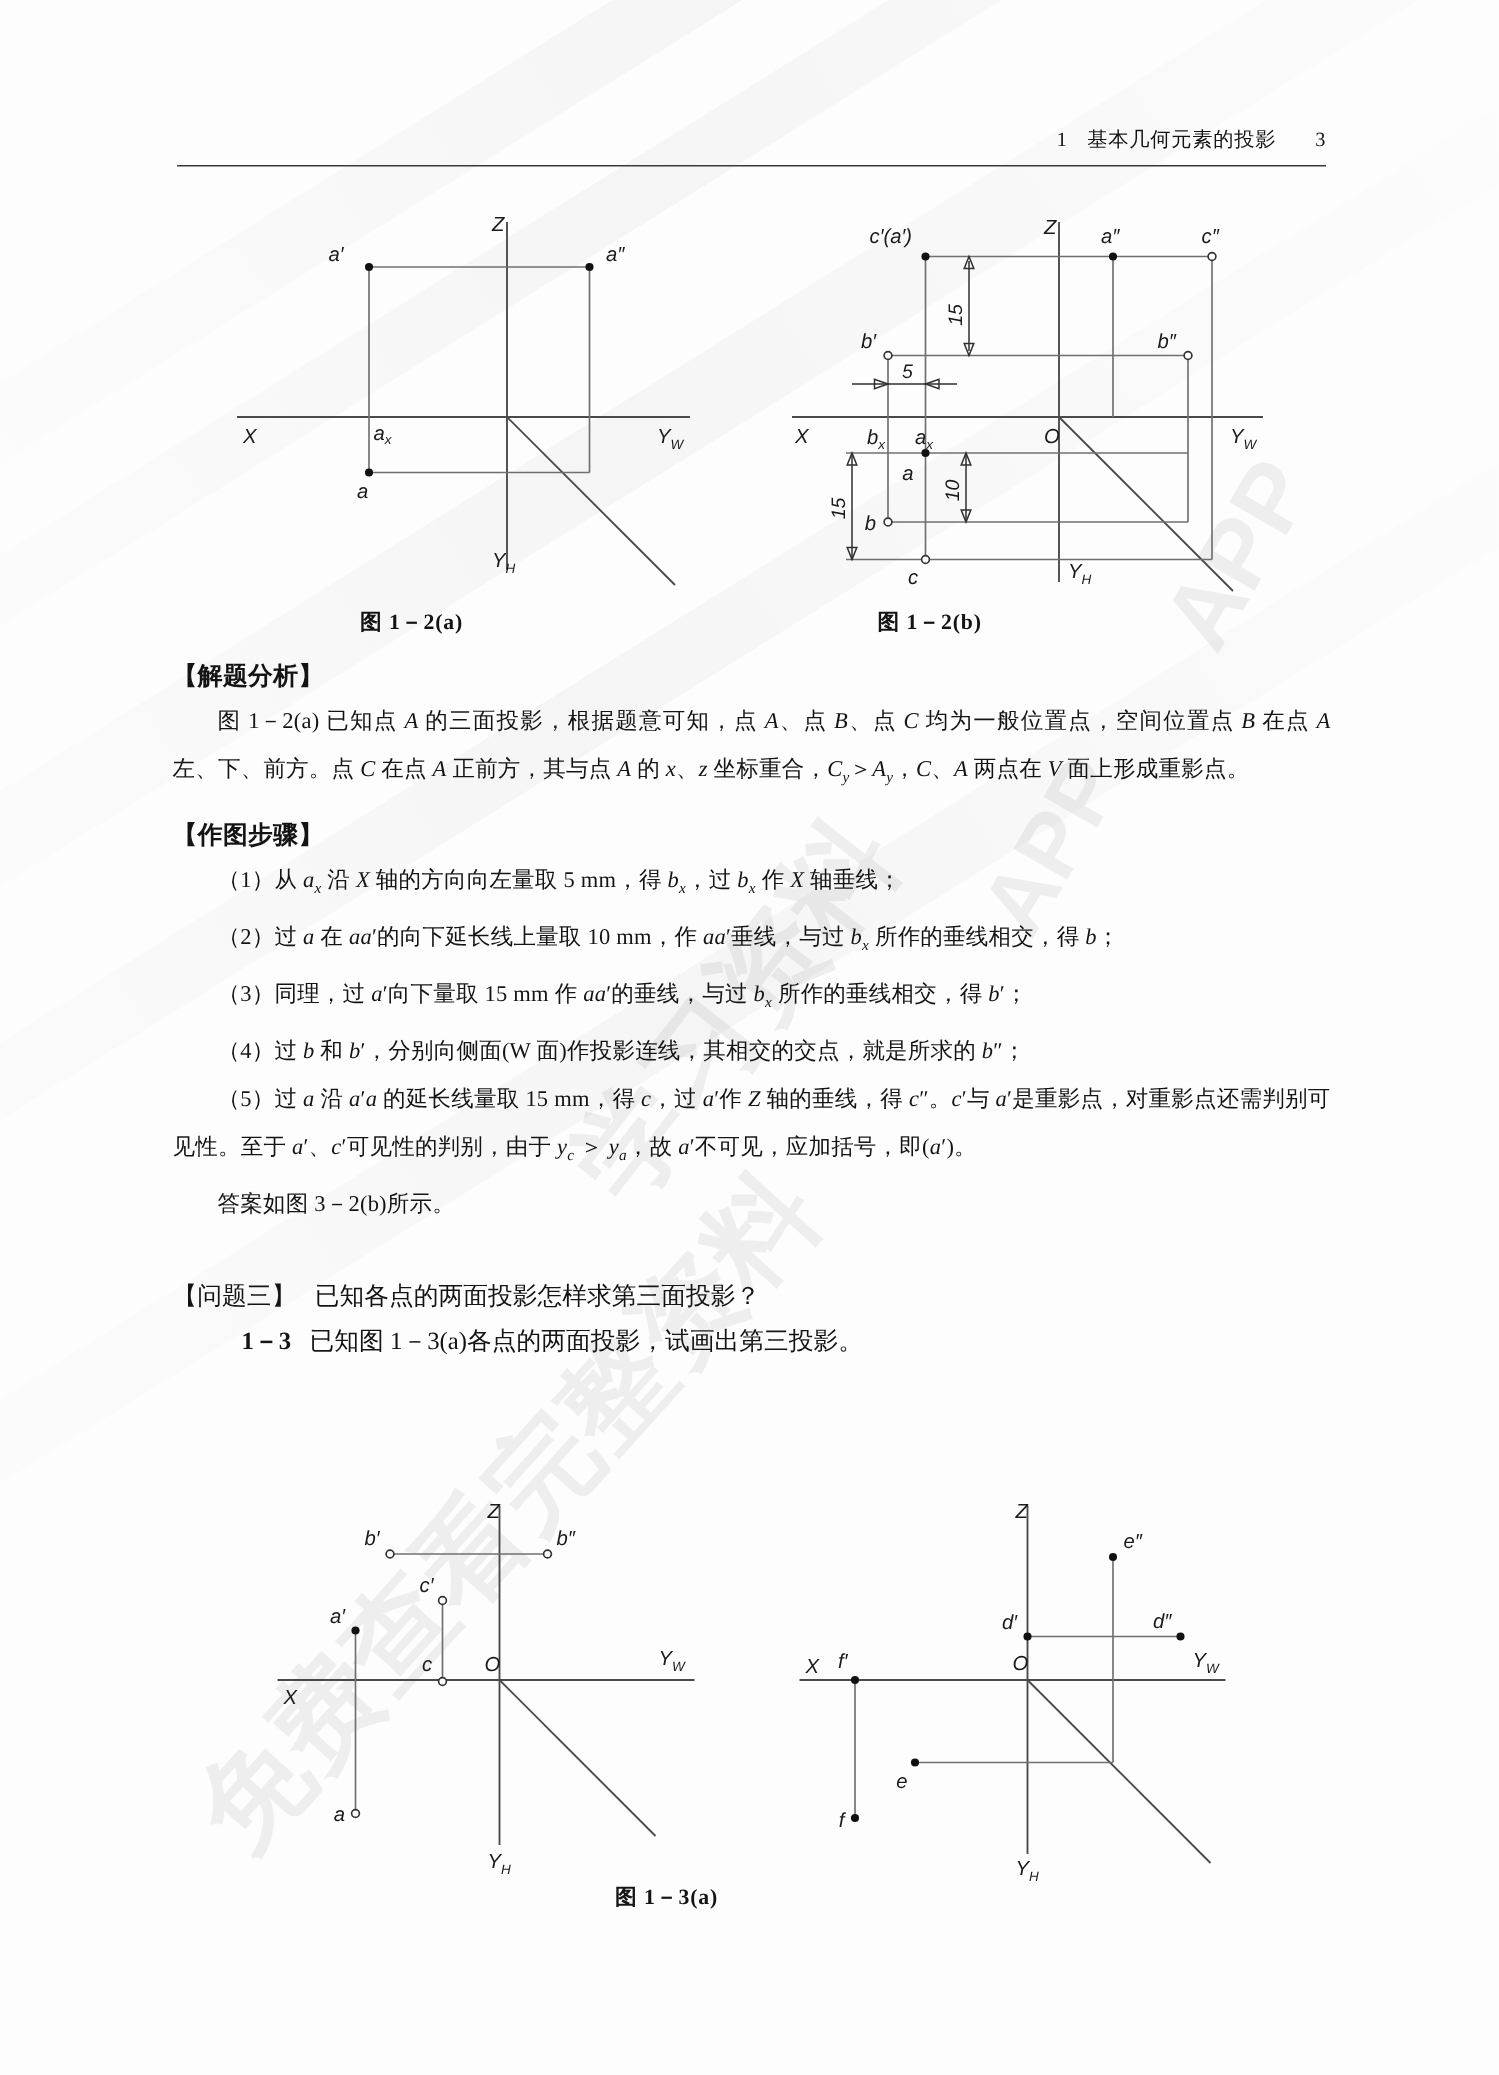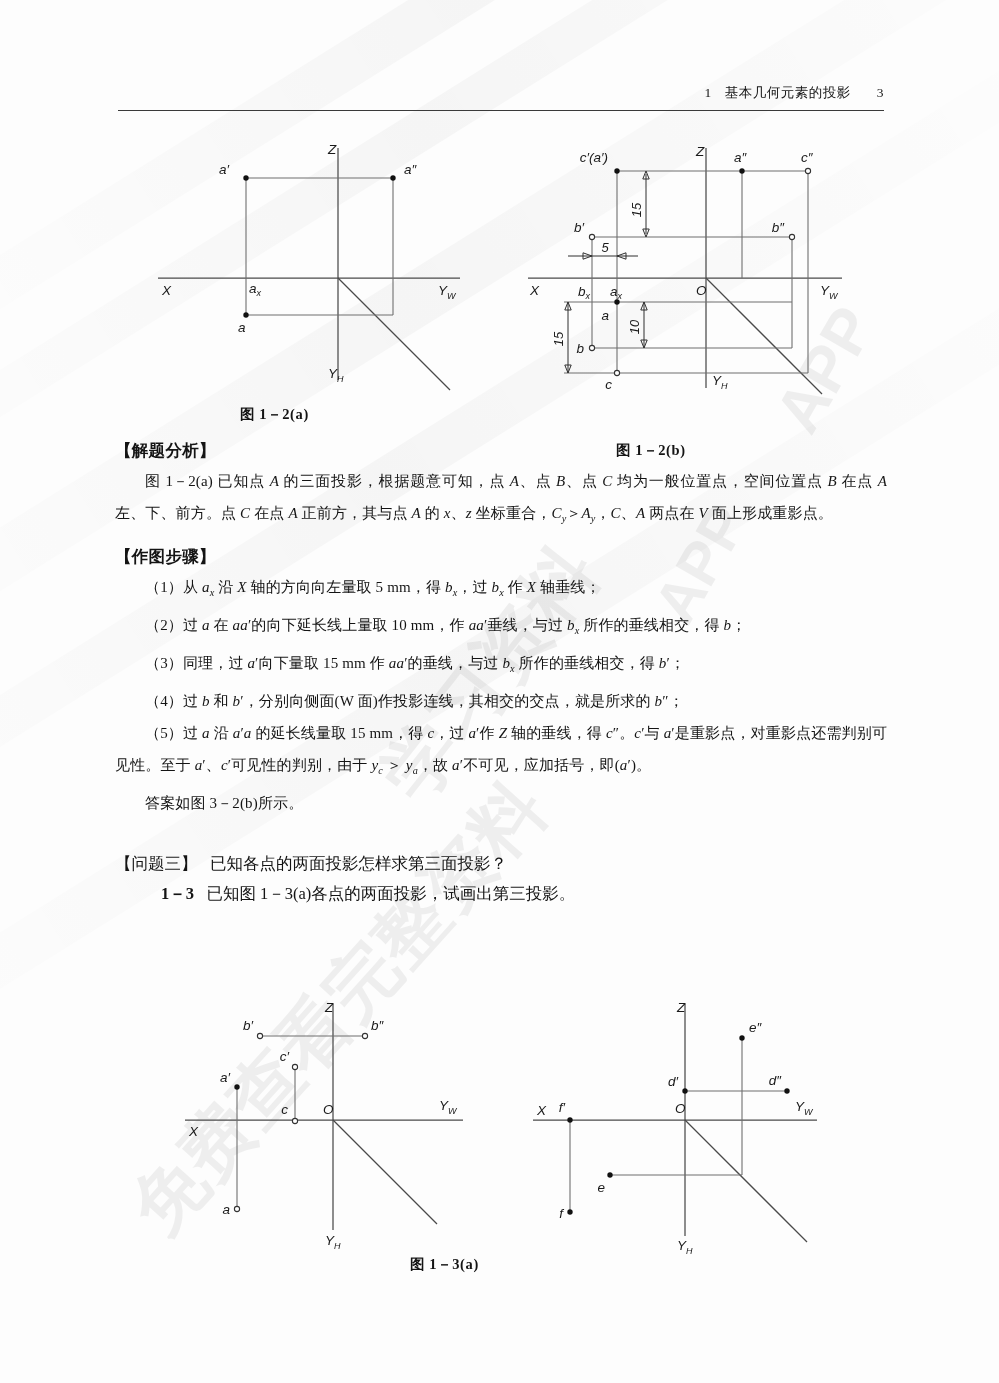--- a/index.html
+++ b/index.html
@@ -222,21 +222,21 @@
         <tspan>Y</tspan><tspan dy="4" font-size="9">W</tspan>
       </text>
       <text class="lbl" x="89" y="180" text-anchor="end">a</text>
       <text class="lbl" x="64" y="213" text-anchor="end">b</text>
       <text class="lbl" x="92" y="249" text-anchor="end">c</text>
       <text class="lbl" x="192" y="245">
         <tspan>Y</tspan><tspan dy="4" font-size="9">H</tspan>
       </text>
     </svg>
   </div>
-  <div class="fig-caption" style="left:616px;top:405px;width:180px;margin-top:36px;">图 1－2(b)</div>
+  <div class="fig-caption" style="left:585px;top:405px;width:180px;">图 1－2(b)</div>
 
   <div class="content">
 
     <div class="bracket-head">【解题分析】</div>
     <p class="para indent">
       图 1－2(a) 已知点 <i class="v">A</i> 的三面投影，根据题意可知，点 <i class="v">A</i>、点 <i class="v">B</i>、点 <i class="v">C</i> 均为一般位置点，空间位置点 <i class="v">B</i> 在点 <i class="v">A</i> 左、下、前方。点 <i class="v">C</i> 在点 <i class="v">A</i> 正前方，其与点 <i class="v">A</i> 的 <i class="v">x</i>、<i class="v">z</i> 坐标重合，<i class="v">C</i><sub class="s">y</sub>＞<i class="v">A</i><sub class="s">y</sub>，<i class="v">C</i>、<i class="v">A</i> 两点在 <i class="v">V</i> 面上形成重影点。
     </p>
 
     <div class="gap"></div>
 

